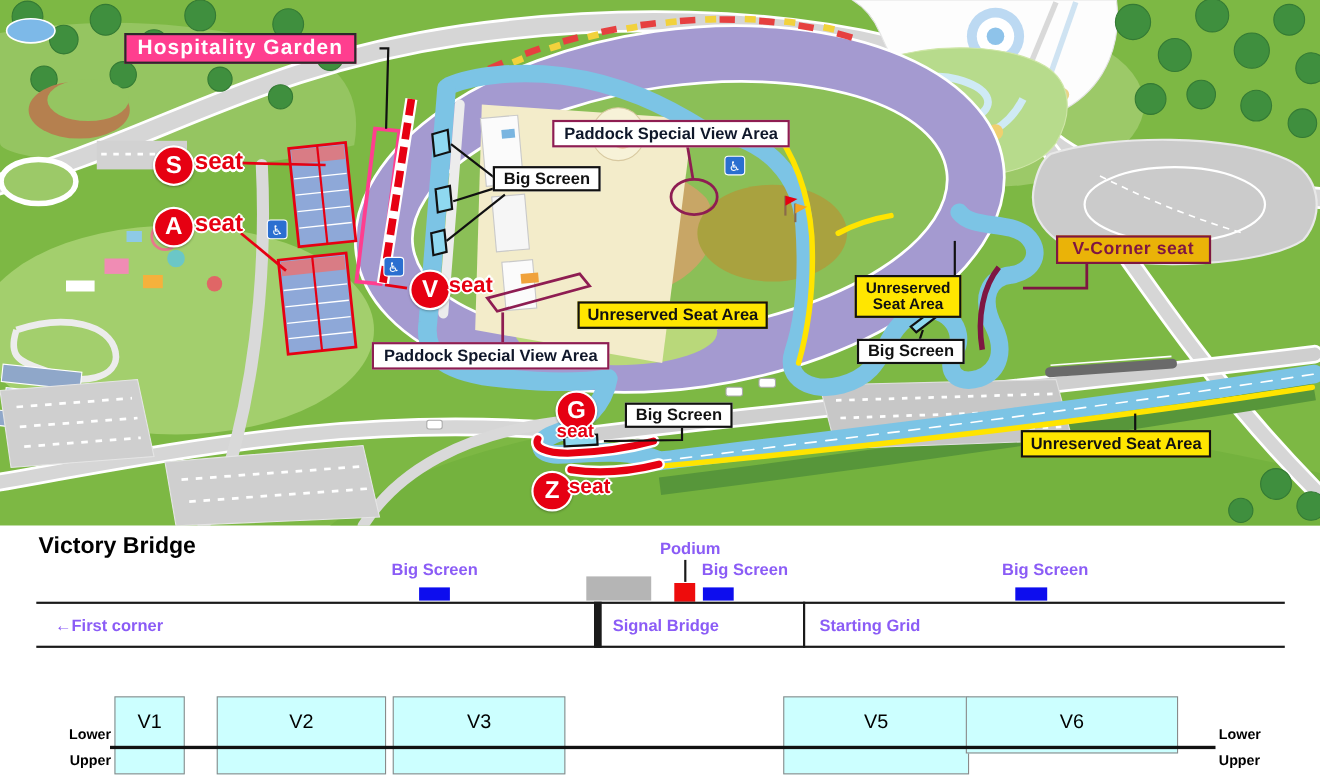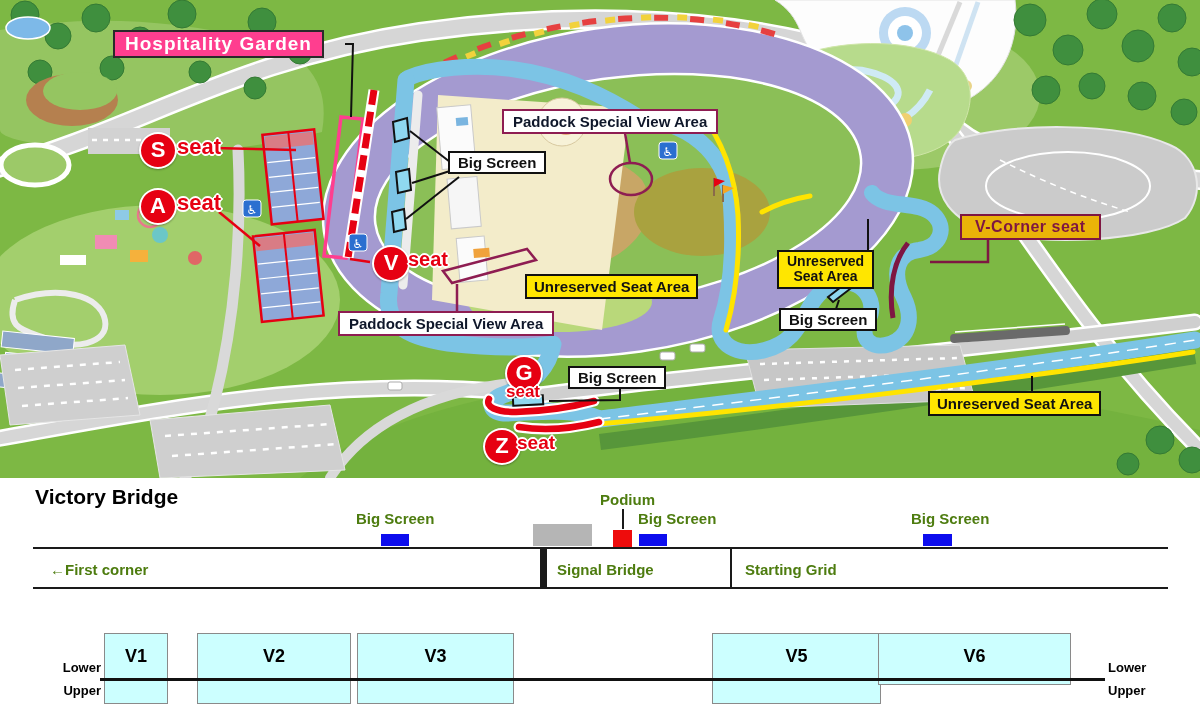--- a/index.html
+++ b/index.html
@@ -21,29 +21,29 @@
   .seat-circle{display:block;width:34px;height:33px;border-radius:50%;background:#e60012;
                border:2.5px solid #fff;box-shadow:0 1px 2px rgba(0,0,0,.3);color:#fff;
                font-weight:bold;font-size:22px;line-height:31px;text-align:center;}
   .seat-word{position:absolute;font-weight:bold;color:#e60012;
              text-shadow:-2px 0 0 #fff,2px 0 0 #fff,0 -2px 0 #fff,0 2px 0 #fff,
                          -1px -1px 0 #fff,1px -1px 0 #fff,-1px 1px 0 #fff,1px 1px 0 #fff;}
   
   .vs{position:absolute;left:0;top:478px;width:1200px;height:232px;background:#fff;}
   .vs-el{position:absolute;}
   .vs-title{font-weight:bold;font-size:21px;color:#000;white-space:nowrap;}
-  .vs-text{font-weight:bold;font-size:15px;color:#4d7c0f;white-space:nowrap;}
+  .vs-text{font-weight:bold;font-size:15px;color:#8b5cf6;white-space:nowrap;}
   .blue-rect{background:#0d0dee;width:28px;height:12px;}
   .red-rect{background:#ee0c0c;width:19px;height:17px;}
   .gray-rect{background:#b5b5b5;width:59px;height:22px;}
   .hline{background:#1a1a1a;height:2px;}
   .vbar{background:#1a1a1a;}
   .section-block{position:absolute;background:#ccffff;border:1.5px solid #8a8a8a;box-sizing:border-box;}
   .section-label{position:absolute;left:0;right:0;top:0;height:45px;line-height:45px;
-                 text-align:center;font-weight:bold;font-size:18px;color:#000;}
+                 text-align:center;font-weight:normal;font-size:18px;color:#000;}
   .tier-label{position:absolute;font-weight:bold;font-size:13px;color:#000;white-space:nowrap;}
 </style>
 </head>
 <body>
 
 <div class="stage">
 
   <div class="map">
     <svg width="1200" height="478" viewBox="0 0 1200 478">
 

